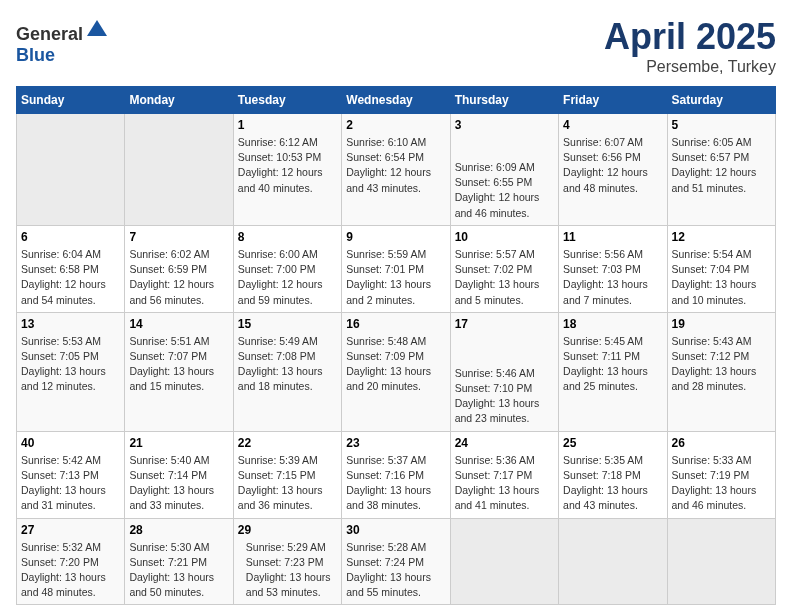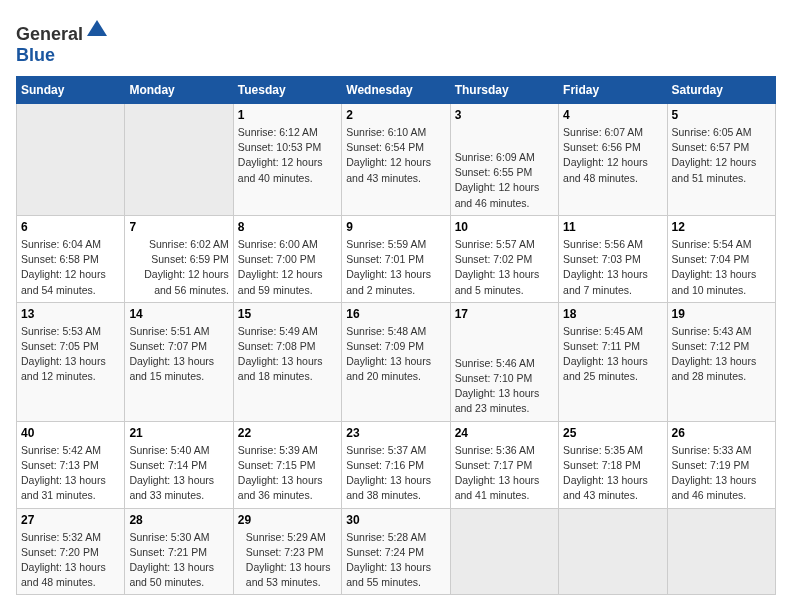--- a/index.html
+++ b/index.html
@@ -93,20 +93,24 @@
 <body>
 
 <div class="header">
   <div class="logo">
     <span>
       <span class="logo-text-general">General</span><svg class="logo-icon" viewBox="0 0 24 24" fill="none" xmlns="http://www.w3.org/2000/svg">
           <polygon points="2,20 12,4 22,20" fill="#1a56a0"></polygon>
         </svg><br>
       <span class="logo-text-blue">Blue</span>
     </span>
+  </div>
+  <div class="title-block">
+    <div class="month-title">April 2025</div>
+    <div class="location-title">Persembe, Turkey</div>
   </div>
 </div>
 
 <table>
   <thead>
     <tr>
       <th>Sunday</th>
       <th>Monday</th>
       <th>Tuesday</th>
       <th>Wednesday</th>
@@ -152,21 +156,21 @@
       </tr>
       <tr>
         <td>
           <span class="day-num">6</span>
           <div class="day-info" style="white-space: pre-line;">Sunrise: 6:04 AM
 Sunset: 6:58 PM
 Daylight: 12 hours and 54 minutes.</div>
         </td>
         <td>
           <span class="day-num">7</span>
-          <div class="day-info" style="white-space: pre-line; text-align: right;">Sunrise: 6:02 AM
+          <div class="day-info" style="white-space: pre-line;">Sunrise: 6:02 AM
 Sunset: 6:59 PM
 Daylight: 12 hours and 56 minutes.</div>
         </td>
         <td>
           <span class="day-num">8</span>
           <div class="day-info" style="white-space: pre-line;">Sunrise: 6:00 AM
 Sunset: 7:00 PM
 Daylight: 12 hours and 59 minutes.</div>
         </td>
         <td>

